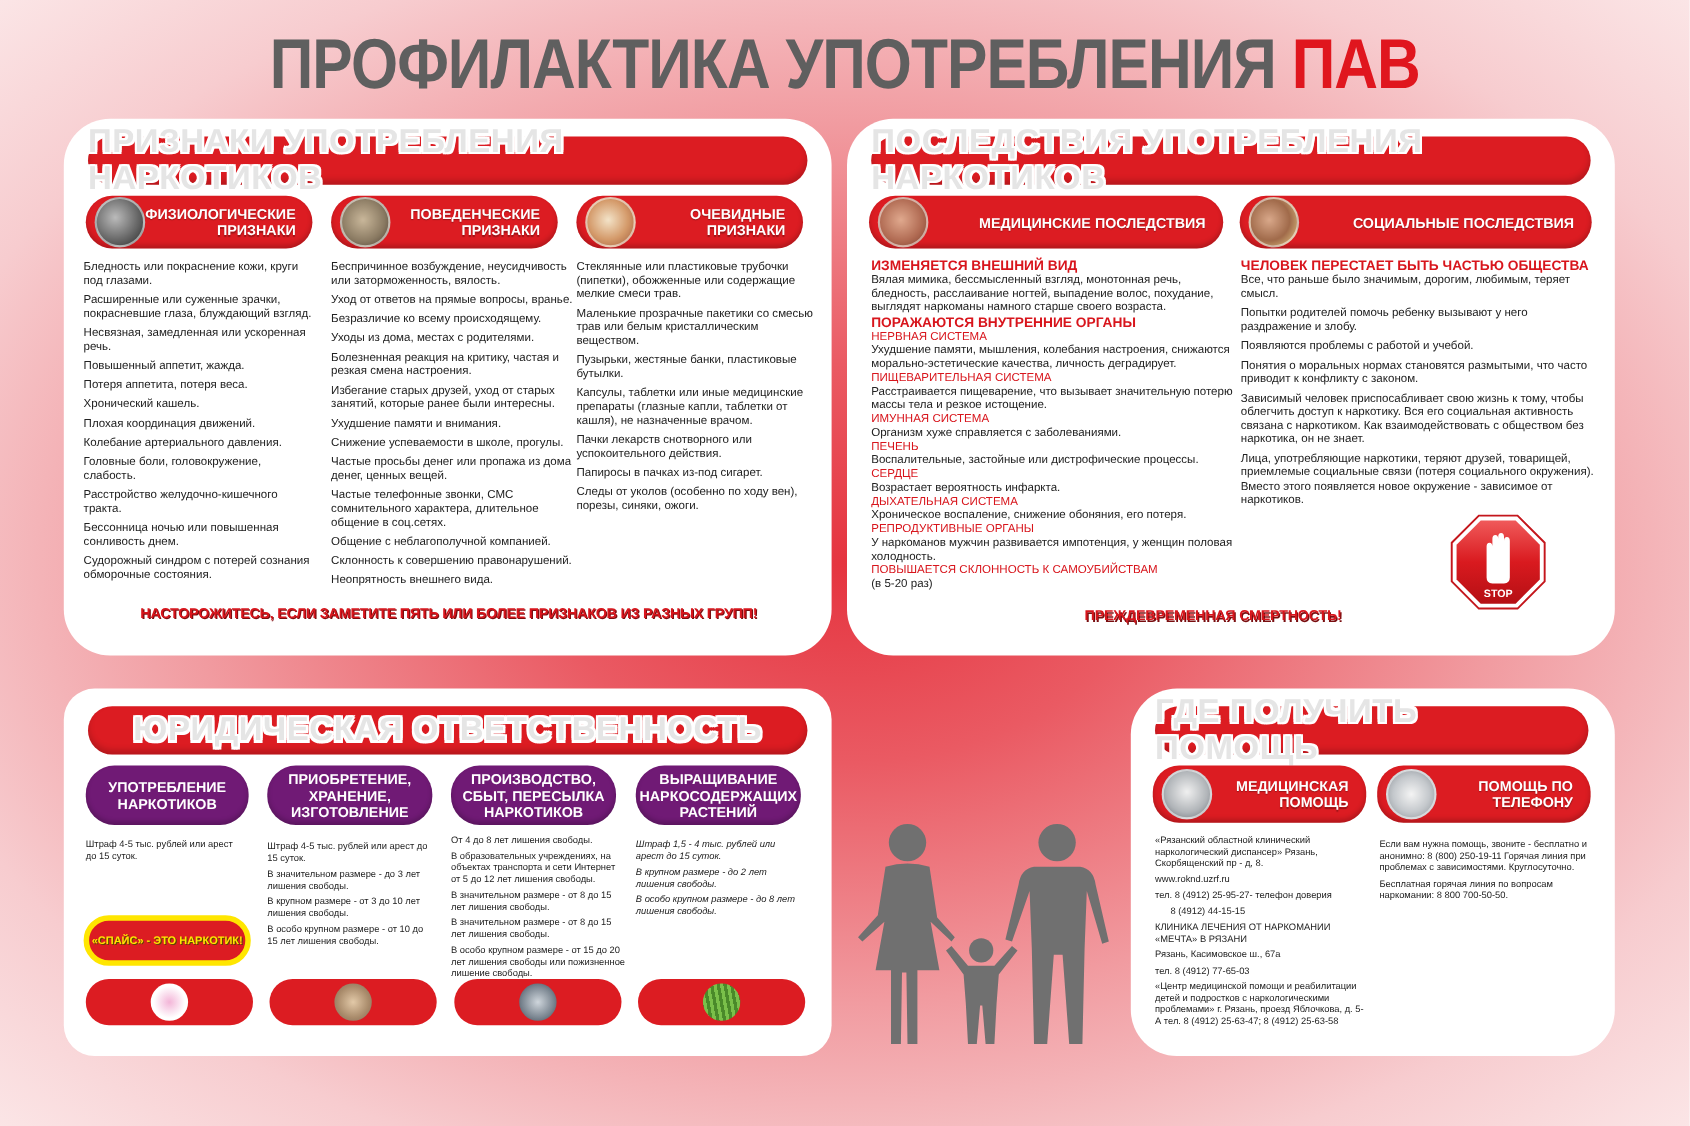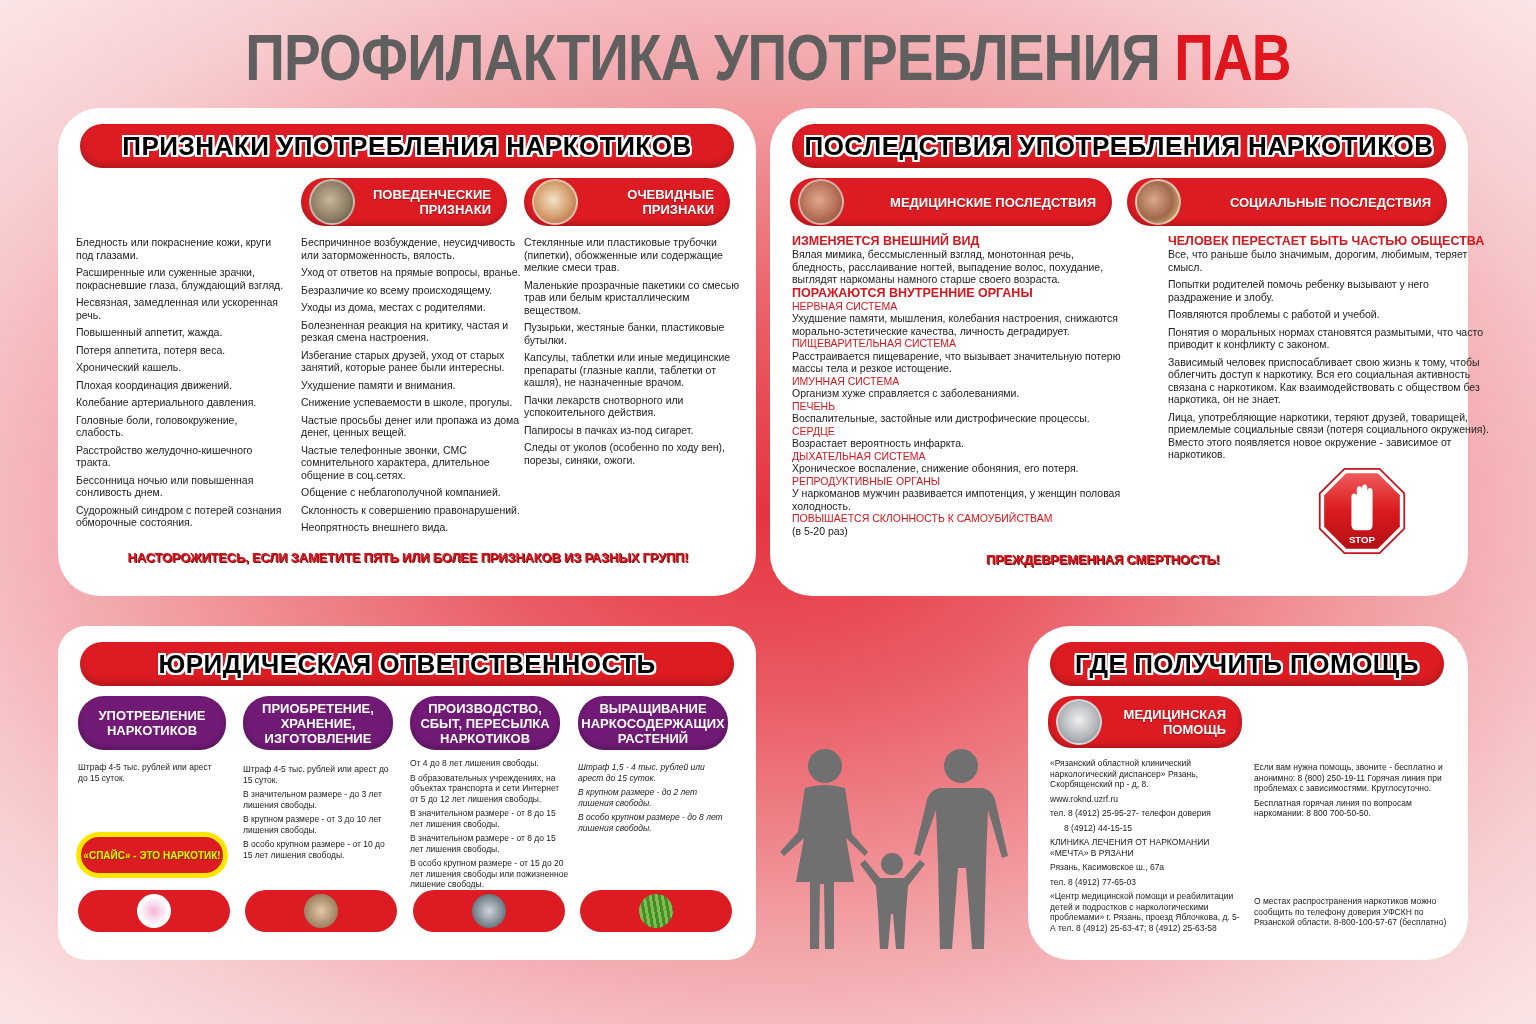--- a/index.html
+++ b/index.html
@@ -24,21 +24,21 @@
 
   .panel {
     position: absolute; background: #fff; border-radius: 42px;
   }
   .panel-header {
     position: absolute; background: #dc1c22; border-radius: 26px;
     display: flex; align-items: center; justify-content: center;
     box-shadow: inset 0 -4px 6px rgba(0,0,0,0.18);
   }
   .outline-title {
-    font-weight: bold; font-size: 26px; color: #000000;
+    font-weight: bold; font-size: 30px; color: #e5e5e5;
     text-shadow: -2px -2px 0 #fff, 2px -2px 0 #fff, -2px 2px 0 #fff, 2px 2px 0 #fff, 0 2px 0 #fff, 0 -2px 0 #fff, 2px 0 0 #fff, -2px 0 0 #fff;
     letter-spacing: 0.5px;
   }
   .pill {
     position: absolute; background: #dc1c22; border-radius: 24px;
     display: flex; align-items: center;
     color: #fff; font-weight: bold; font-size: 13px; text-align: right;
     box-shadow: inset 0 -3px 5px rgba(0,0,0,0.2);
   }
   .pill .photo {
@@ -97,20 +97,24 @@
 <div class="title">
   <span>ПРОФИЛАКТИКА УПОТРЕБЛЕНИЯ</span>
   <span class="accent">ПАВ</span>
 </div>
 
 <div class="panel" style="left:58px;top:108px;width:698px;height:488px;">
   <div class="panel-header" style="left:22px;top:16px;width:654px;height:44px;">
     <span class="outline-title">ПРИЗНАКИ УПОТРЕБЛЕНИЯ НАРКОТИКОВ</span>
   </div>
 
+  <div class="pill" style="left:20px;top:70px;width:206px;height:48px;">
+    <div class="photo" style="background:radial-gradient(circle at 40% 40%,#bbb,#555 70%,#222);"></div>
+    <div class="pill-text">ФИЗИОЛОГИЧЕСКИЕ ПРИЗНАКИ</div>
+  </div>
   <div class="pill" style="left:243px;top:70px;width:206px;height:48px;">
     <div class="photo" style="background:radial-gradient(circle at 45% 45%,#c9b79a,#8a7a62 60%,#4a3e33);"></div>
     <div class="pill-text">ПОВЕДЕНЧЕСКИЕ ПРИЗНАКИ</div>
   </div>
   <div class="pill" style="left:466px;top:70px;width:206px;height:48px;">
     <div class="photo" style="background:radial-gradient(circle at 45% 45%,#f3e3c8,#d49a6a 55%,#a05a3a);"></div>
     <div class="pill-text">ОЧЕВИДНЫЕ ПРИЗНАКИ</div>
   </div>
 
   <div class="col-text" style="left:18px;top:128px;width:210px;">
@@ -184,21 +188,21 @@
     <div class="red-sub">СЕРДЦЕ</div>
     <div class="plain">Возрастает вероятность инфаркта.</div>
     <div class="red-sub">ДЫХАТЕЛЬНАЯ СИСТЕМА</div>
     <div class="plain">Хроническое воспаление, снижение обоняния, его потеря.</div>
     <div class="red-sub">РЕПРОДУКТИВНЫЕ ОРГАНЫ</div>
     <div class="plain">У наркоманов мужчин развивается импотенция, у женщин половая холодность.</div>
     <div class="red-sub">ПОВЫШАЕТСЯ СКЛОННОСТЬ К САМОУБИЙСТВАМ</div>
     <div class="plain">(в 5-20 раз)</div>
   </div>
 
-  <div class="col-text" style="left:358px;top:126px;width:325px;margin-left:40px;">
+  <div class="col-text" style="left:358px;top:126px;width:325px;">
     <div class="red-head">ЧЕЛОВЕК ПЕРЕСТАЕТ БЫТЬ ЧАСТЬЮ ОБЩЕСТВА</div>
     <p>Все, что раньше было значимым, дорогим, любимым, теряет смысл.</p>
     <p>Попытки родителей помочь ребенку вызывают у него раздражение и злобу.</p>
     <p>Появляются проблемы с работой и учебой.</p>
     <p>Понятия о моральных нормах становятся размытыми, что часто приводит к конфликту с законом.</p>
     <p>Зависимый человек приспосабливает свою жизнь к тому, чтобы облегчить доступ к наркотику. Вся его социальная активность связана с наркотиком. Как взаимодействовать с обществом без наркотика, он не знает.</p>
     <p>Лица, употребляющие наркотики, теряют друзей, товарищей, приемлемые социальные связи (потеря социального окружения). Вместо этого появляется новое окружение - зависимое от наркотиков.</p>
   </div>
 
   <div class="warn" style="left:216px;top:444px;">ПРЕЖДЕВРЕМЕННАЯ СМЕРТНОСТЬ!</div>
@@ -285,30 +289,33 @@
 
 <div class="panel" style="left:1028px;top:626px;width:440px;height:334px;">
   <div class="panel-header" style="left:22px;top:16px;width:394px;height:44px;">
     <span class="outline-title">ГДЕ ПОЛУЧИТЬ ПОМОЩЬ</span>
   </div>
 
   <div class="pill" style="left:20px;top:70px;width:194px;height:52px;">
     <div class="photo" style="background:radial-gradient(circle at 50% 45%,#f0f0f0,#b0b4b8 60%,#6a7078);"></div>
     <div class="pill-text">МЕДИЦИНСКАЯ ПОМОЩЬ</div>
   </div>
+  <div class="pill" style="left:224px;top:70px;width:194px;height:52px;">
+    <div class="photo" style="background:radial-gradient(circle at 50% 50%,#f4f4f4,#c4c8cc 55%,#8a9096);"></div>
+    <div class="pill-text">ПОМОЩЬ ПО ТЕЛЕФОНУ</div>
+  </div>
 
   <div class="help-text" style="left:22px;top:132px;width:190px;">
     <p>«Рязанский областной клинический наркологический диспансер» Рязань, Скорбященский пр - д, 8.</p>
     <p>www.roknd.uzrf.ru</p>
     <p>тел. 8 (4912) 25-95-27- телефон доверия</p>
     <p style="padding-left:14px;">8 (4912) 44-15-15</p>
     <p>КЛИНИКА ЛЕЧЕНИЯ ОТ НАРКОМАНИИ «МЕЧТА» В РЯЗАНИ</p>
     <p>Рязань, Касимовское ш., 67а</p>
     <p>тел. 8 (4912) 77-65-03</p>
     <p>«Центр медицинской помощи и реабилитации детей и подростков с наркологическими проблемами» г. Рязань, проезд Яблочкова, д. 5-А тел. 8 (4912) 25-63-47; 8 (4912) 25-63-58</p>
   </div>
 
   <div class="help-text" style="left:226px;top:136px;width:190px;">
     <p>Если вам нужна помощь, звоните - бесплатно и анонимно: 8 (800) 250-19-11 Горячая линия при проблемах с зависимостями. Круглосуточно.</p>
     <p>Бесплатная горячая линия по вопросам наркомании: 8 800 700-50-50.</p>
   </div>
-  <div class="help-text" style="left:226px;top:270px;width:200px;">О местах распространения наркотиков можно сообщить по телефону доверия УФСКН по Рязанской области. 8-800-100-57-67 (бесплатно)</div>
 </div>
 
 </body></html>

